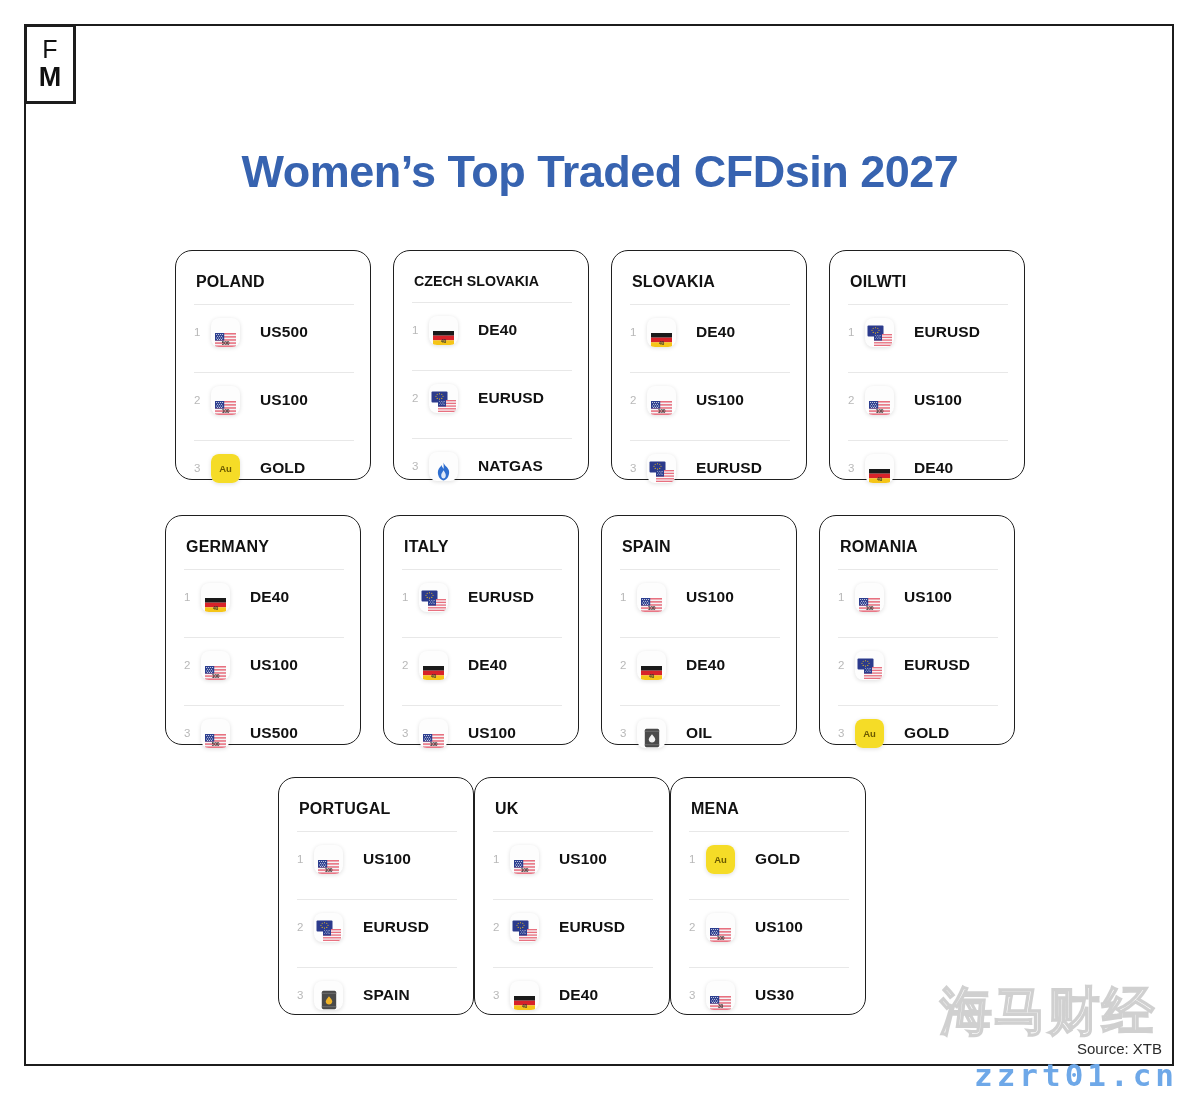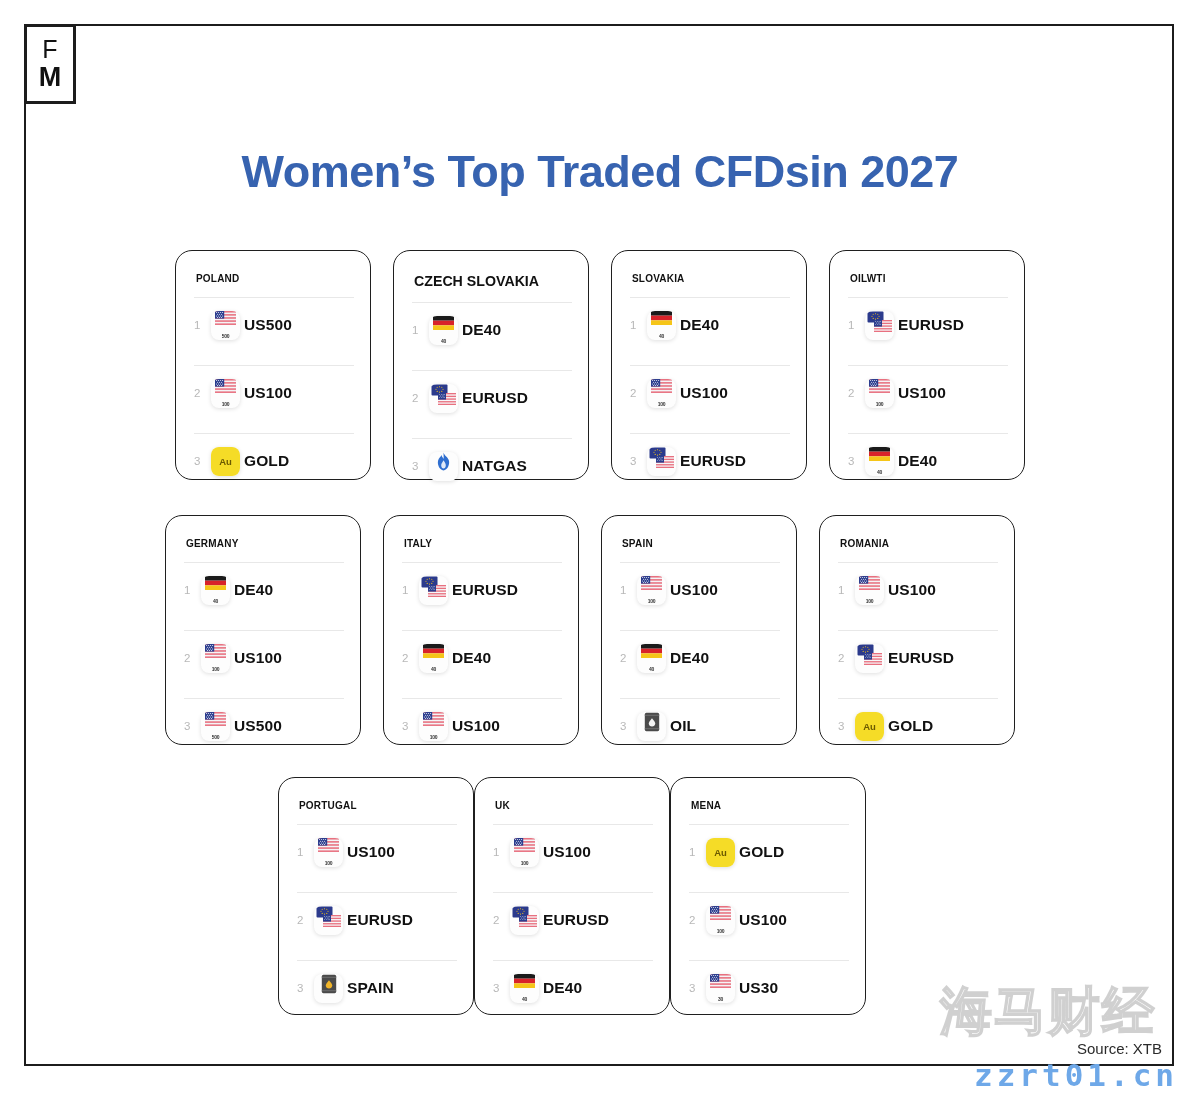--- a/index.html
+++ b/index.html
@@ -61,21 +61,21 @@
     border:1.6px solid #1f1f1f;
     border-radius:17px;
     box-sizing:border-box;
     padding:16px 16px 14px 16px;
   }
   #row1 .card{height:230px;}
   #row2 .card{height:230px;}
   #row3 .card{height:238px;}
 
   .card-title{
-    font-size:10px;
+    font-size:16px;
     font-weight:700;
     color:#111111;
     letter-spacing:0.2px;
     margin:6px 0 0 4px;
     white-space:nowrap;
   }
   #row1 .card:nth-child(2) .card-title{font-size:14.2px;letter-spacing:0px;}
 
   .divider{
     height:1px;
@@ -97,23 +97,23 @@
     flex:0 0 auto;
   }
 
   
   .tile{
     width:29px;height:29px;
     border-radius:8px;
     background:#fdfdfd;
     box-shadow:0 1px 4px rgba(0,0,0,0.13);
     flex:0 0 auto;
-    margin-right:4px;
+    margin-right:20px;
     position:relative;
-    display:flex;align-items:flex-start;justify-content:center;
+    display:flex;align-items:flex-end;justify-content:center;
     overflow:hidden;
   }
   .tile svg{display:block;}
   .tile .badge{
     position:absolute;
     left:0;right:0;bottom:1px;
     text-align:center;
     font-size:5px;
     font-weight:700;
     color:#333;

